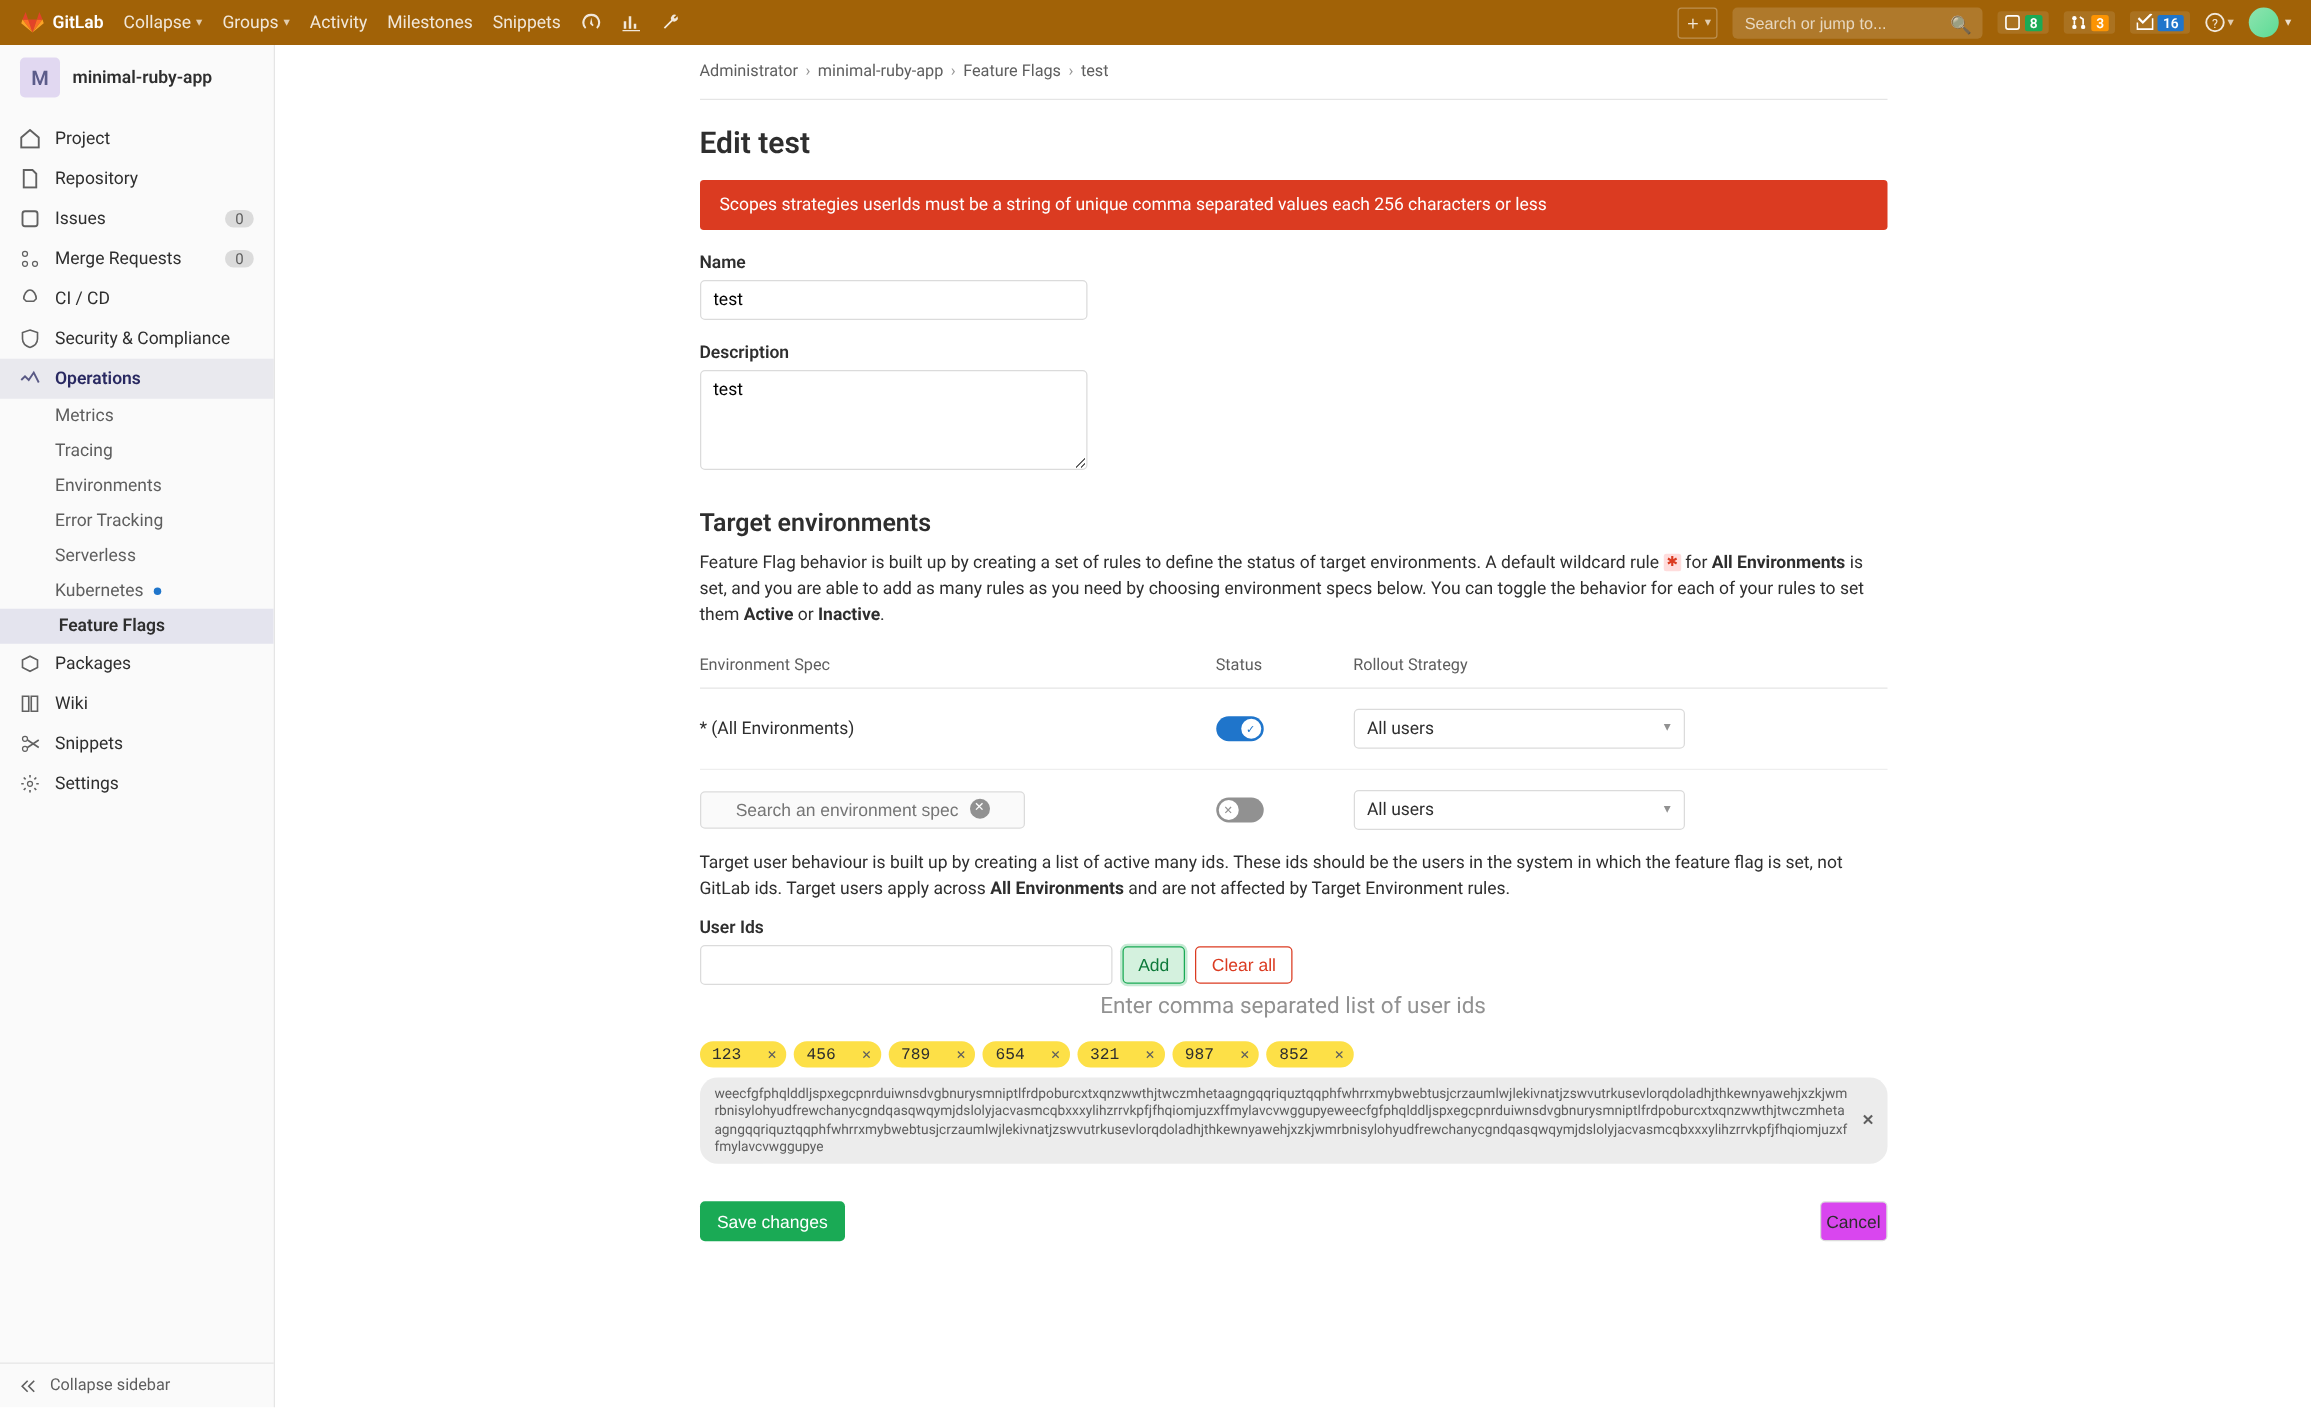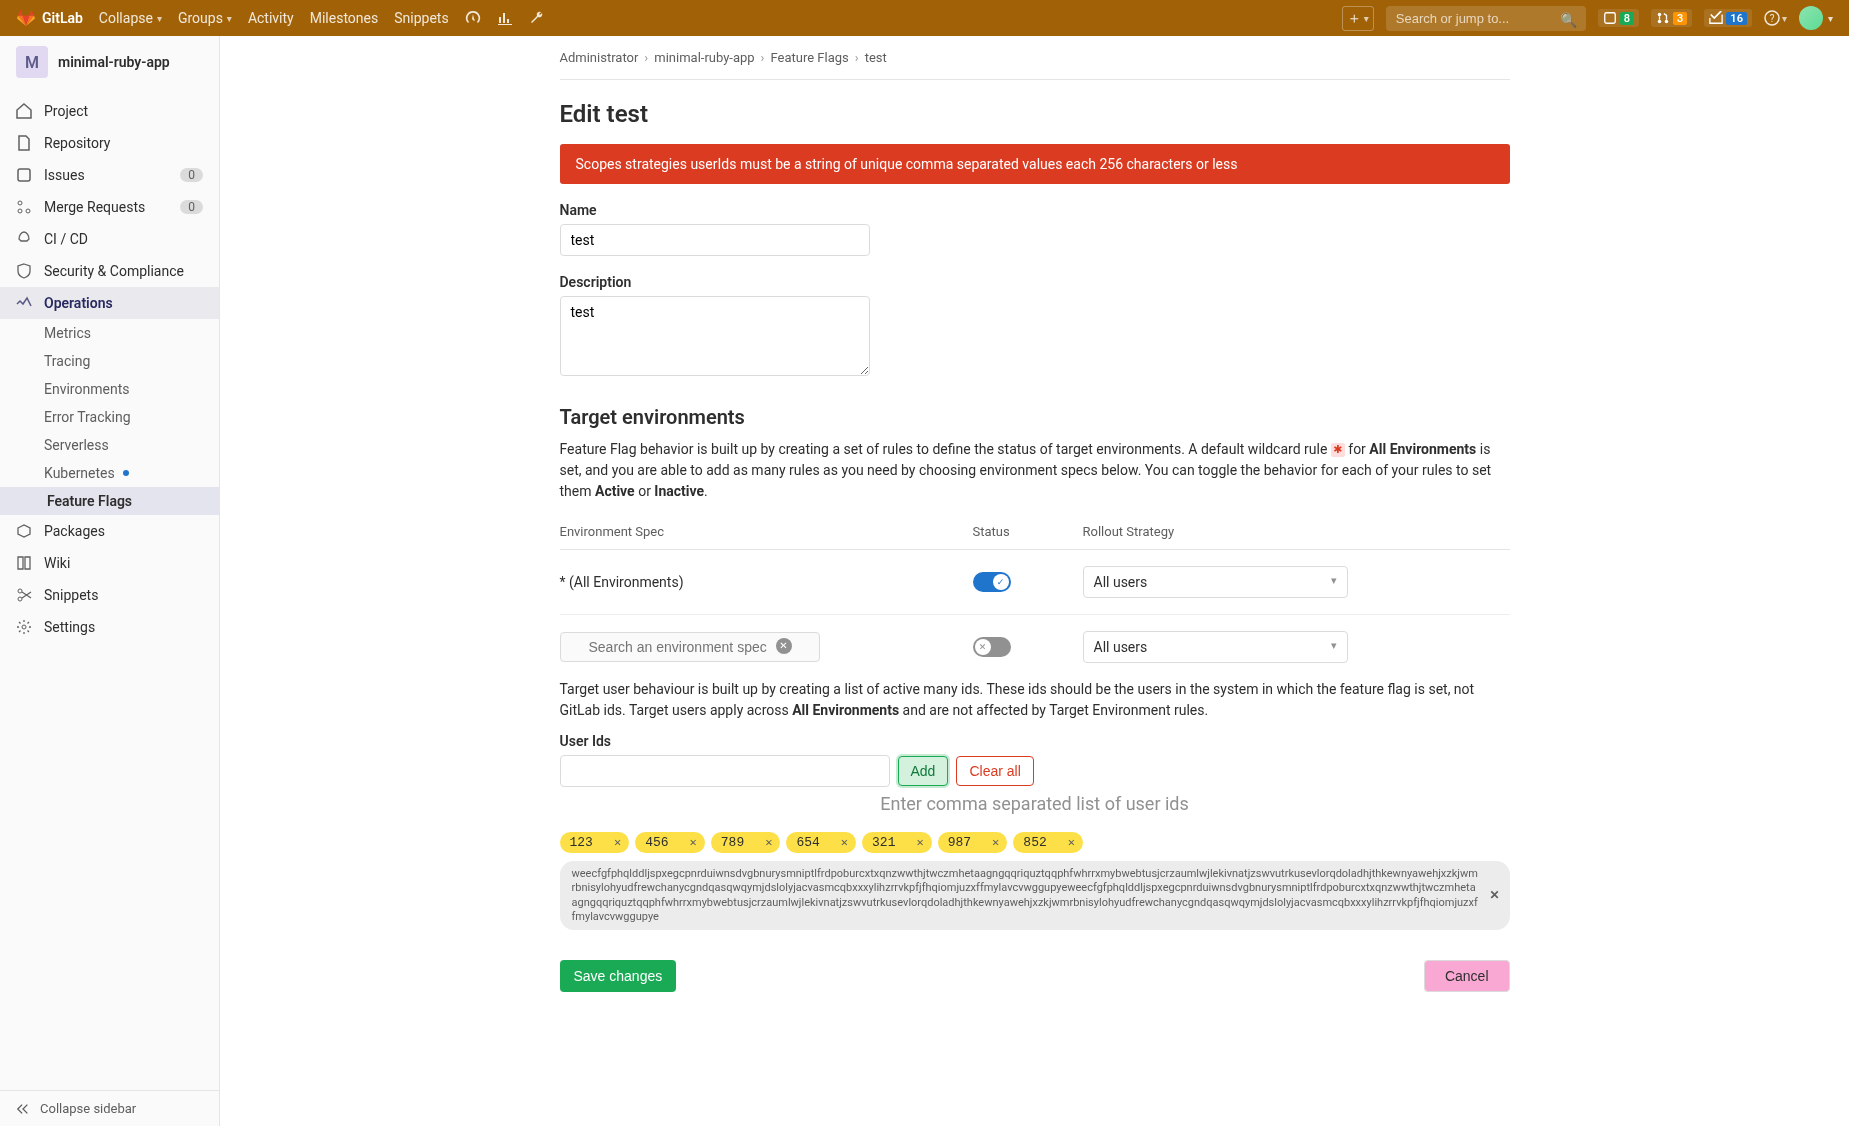--- a/index.html
+++ b/index.html
@@ -92,21 +92,21 @@
     .help-text { color: #919191; font-size: 18px; margin-top: 6px; text-align: center; }
     
     .chips { display: flex; flex-wrap: wrap; gap: 6px; margin-top: 18px; }
     .chip { background: #fde047; border-radius: 12px; padding: 3px 8px 3px 10px; font-size: 13px; display: flex; align-items: center; gap: 21px; font-family: Liberation Mono, monospace; }
     .chip-x { cursor: pointer; font-size: 12px; color: #5e5e5e; font-weight:bold;}
     .chip-long { background:#ececec; border-radius:14px; padding: 6px 30px 6px 12px; font-size:11px; word-break:break-all; line-height:1.3; position:relative; color:#5e5e5e; margin-top:8px;}
     .chip-long .chip-x { position:absolute; right:10px; top:50%; transform:translateY(-50%);}
     
     .form-actions { display: flex; margin-top: 30px; }
     .btn-save { padding: 7px 14px; background: #1aaa55; color: #fff; border: none; border-radius: 4px; cursor: pointer; font-size: 14px; font-weight: 500;}
-    .btn-cancel { padding: 7px 20px; background: #f9a8d4; color: #2e2e2e; border: 1px solid #dbdbdb; border-radius: 4px; cursor: pointer; font-size: 14px; margin-left: auto;}
+    .btn-cancel { padding: 7px 4px; background: #d946ef; color: #2e2e2e; border: 1px solid #dbdbdb; border-radius: 4px; cursor: pointer; font-size: 14px; margin-left: auto;}
     
     svg{display:block;}
   </style>
 </head>
 <body>
 
 <div class="header">
   <div class="header-left">
     <div class="logo">
       <svg class="logo-icon" viewBox="0 0 36 36">

